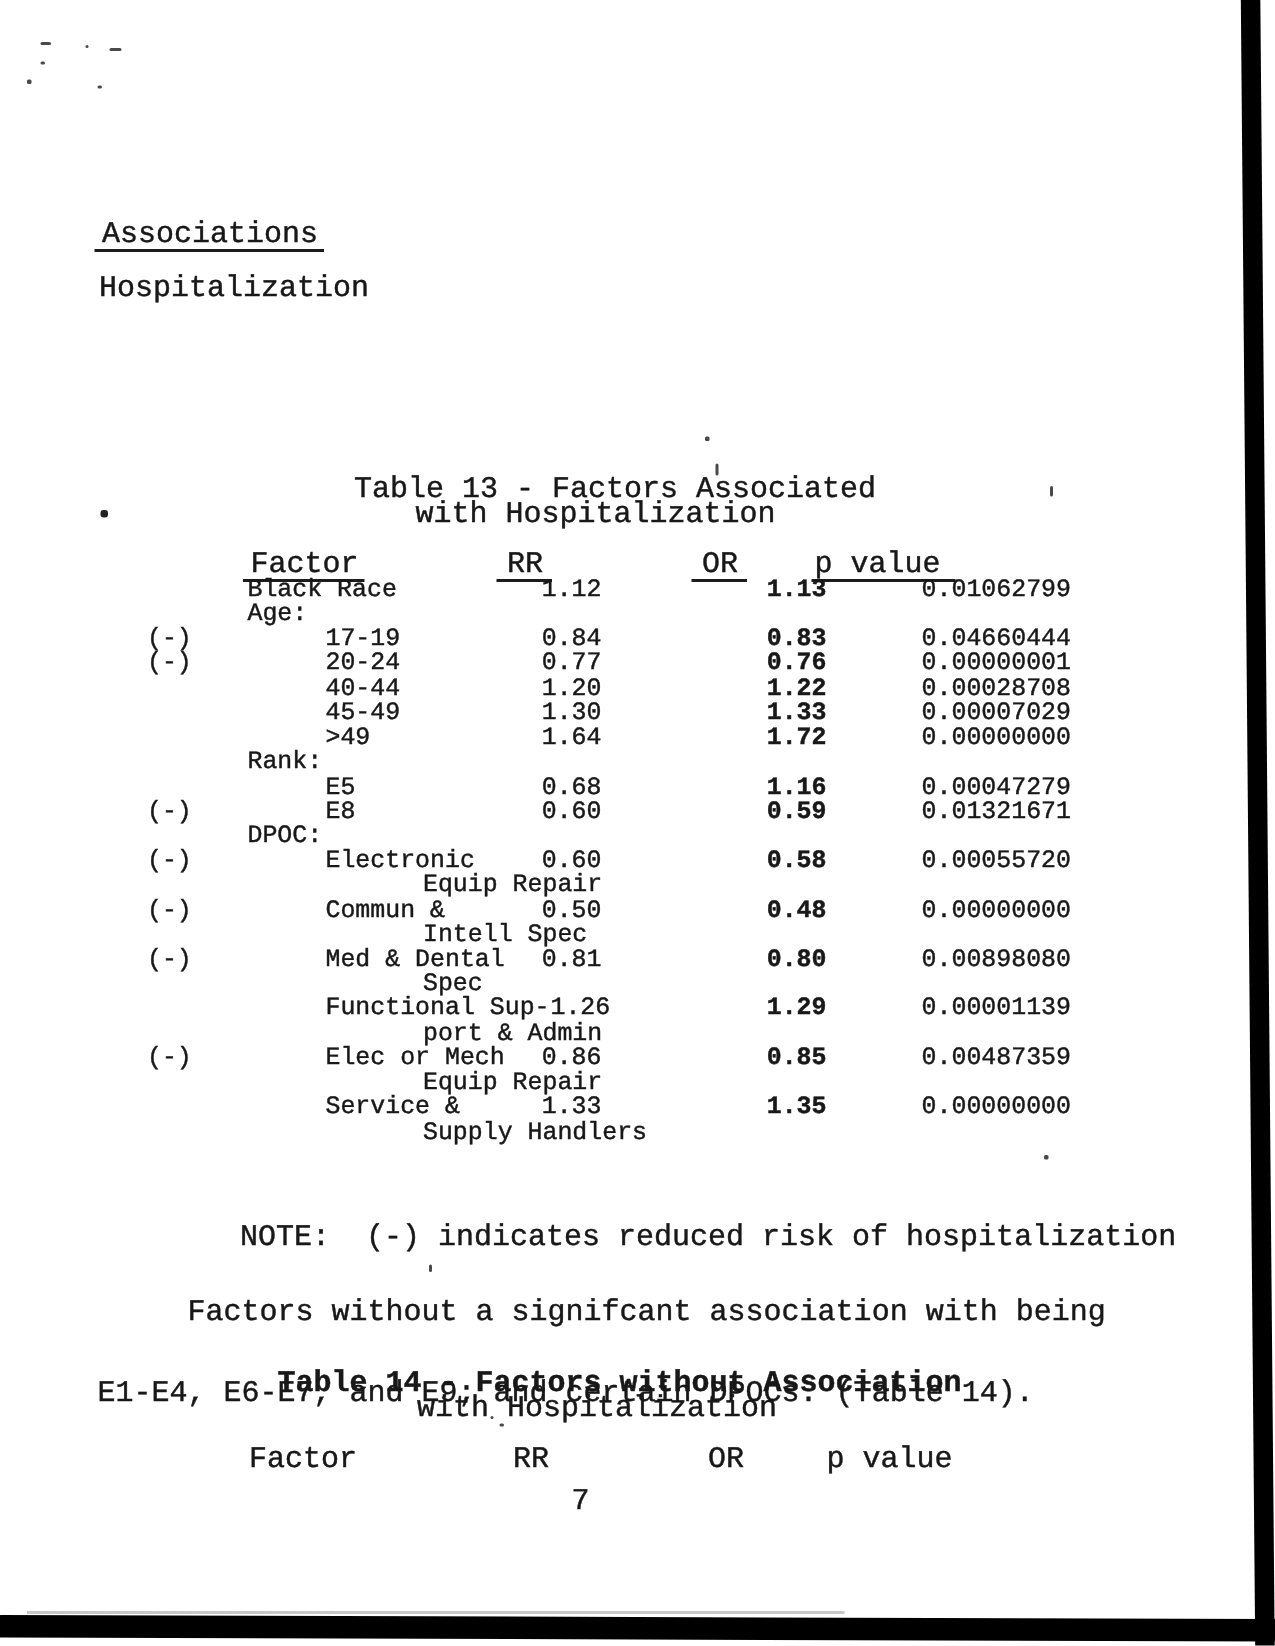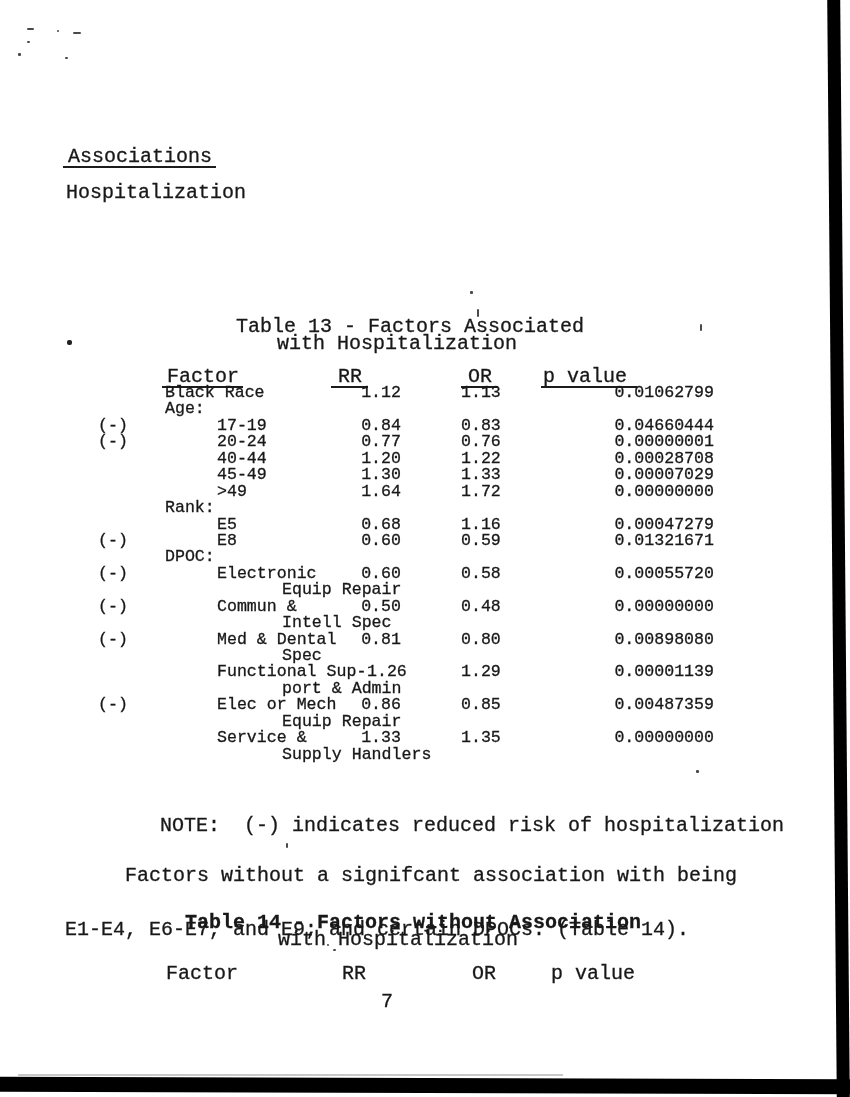--- a/index.html
+++ b/index.html
@@ -20,21 +20,21 @@
   
   .tbody{position:absolute;left:0;top:385px;width:676px;font-size:16.6px;line-height:16.45px;-webkit-text-stroke:0.3px #181818;}
   .tline{position:relative;height:16.45px;}
   .cell{position:absolute;white-space:pre;}
   .c-marker{left:98px;}
   .c-group{left:165px;}
   .c-item{left:217px;}
   .c-wrap{left:282px;}
   .c-rr{left:310px;width:91px;text-align:right;}
   .c-rrj{left:367px;}
-  .c-or{left:461px;width:90px;text-align:left;}
+  .c-or{left:461px;width:90px;text-align:right;font-weight:bold;}
   .c-p{left:584px;width:130px;text-align:right;}
   
   .h13f{left:162px;top:368px;}
   .h13rr{left:331px;top:368px;padding-left:7px;padding-right:6px;}
   .h13or{left:461px;top:368px;padding-left:7px;padding-right:6px;}
   .h13p{left:541px;top:368px;padding-left:2px;padding-right:10px;}
   
   .h14f{left:166px;top:965px;}
   .h14rr{left:342px;top:965px;}
   .h14or{left:472px;top:965px;}

